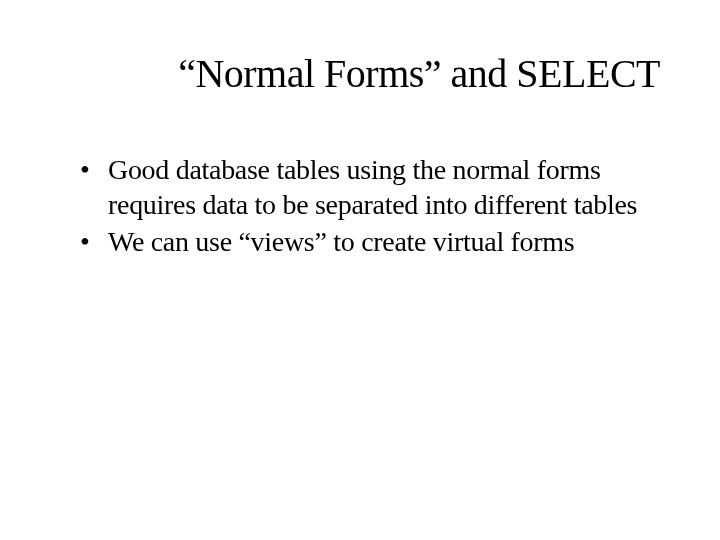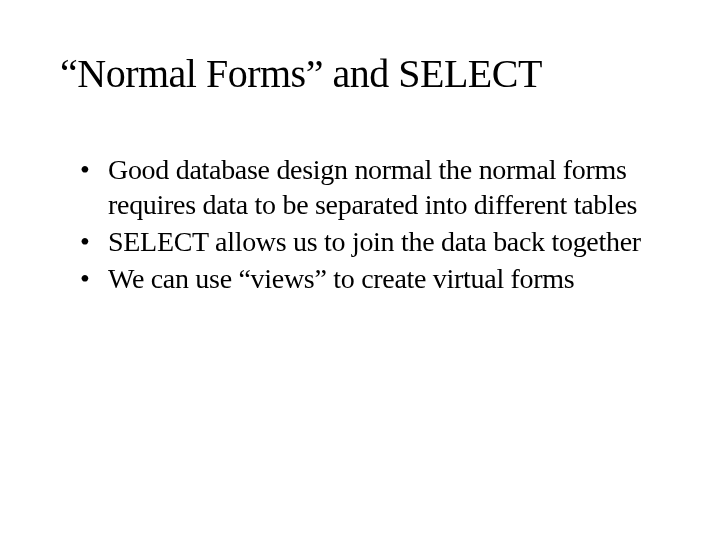--- a/index.html
+++ b/index.html
@@ -16,21 +16,21 @@
       overflow: hidden;
     }
     .slide {
       width: 100%;
       height: 100%;
       padding: 50px 60px 60px 60px;
     }
     .title {
       font-size: 40px;
       font-weight: normal;
-      text-align: left;
+      text-align: right;
       margin-bottom: 55px;
       letter-spacing: -0.5px;
     }
     .bullets {
       list-style: none;
       padding-left: 20px;
     }
     .bullets li {
       font-size: 28px;
       line-height: 1.25;
@@ -46,17 +46,16 @@
       top: 0;
       font-size: 28px;
     }
   </style>
 </head>
 <body>
 
 <div class="slide">
   <h1 class="title">“Normal Forms” and SELECT</h1>
   <ul class="bullets">
-    <li>Good database design normal the normal forms requires data to be separated into different tables</li>
-    <li>SELECT allows us to join the data back together</li>
+    <li>Good database tables using the normal forms requires data to be separated into different tables</li>
     <li>We can use “views” to create virtual forms</li>
   </ul>
 </div>
 
 </body></html>

